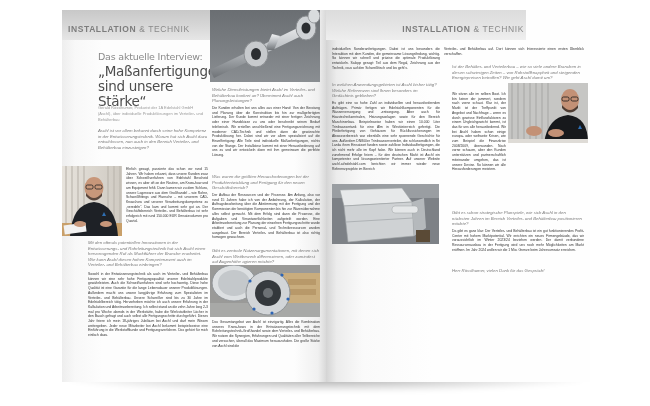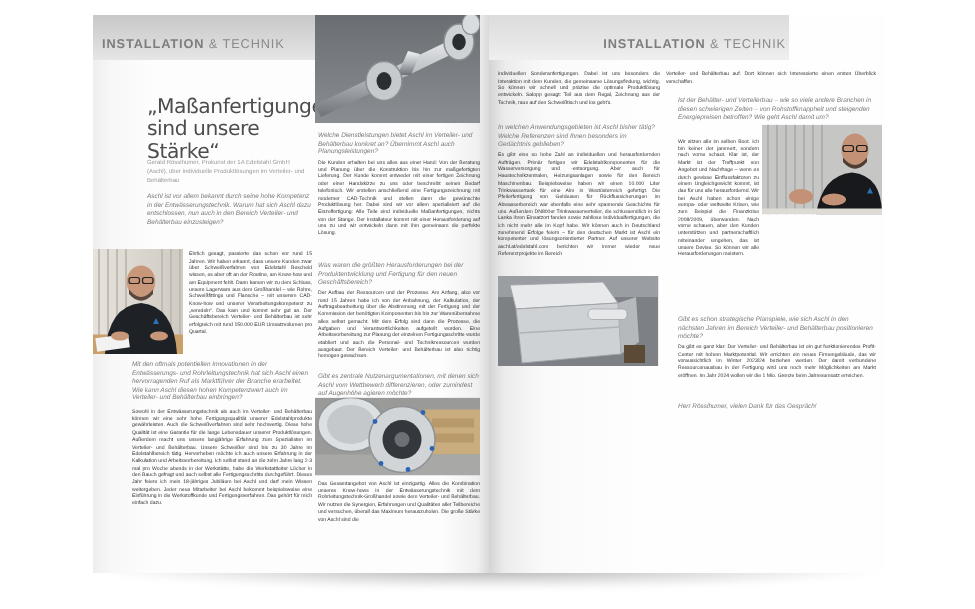--- a/index.html
+++ b/index.html
@@ -47,20 +47,21 @@
 <body>
 
 <div class="shadow-bottom"></div>
 
 <div class="spread">
 
   <div class="page left">
     <div class="header-band"></div>
     <div class="section-title"><b>INSTALLATION</b><span> &amp; TECHNIK</span></div>
 
+    <div class="kicker">Das aktuelle Interview:</div>
     <div class="headline">„Maßanfertigungen sind unsere Stärke“</div>
     <div class="byline">Gerald Rösslhumer, Prokurist der 1A Edelstahl GmbH (Aschl), über individuelle Produktlösungen im Verteiler- und Behälterbau</div>
 
     <div class="q" style="left:36px; top:118px; width:110px;">Aschl ist vor allem bekannt durch seine hohe Kompetenz in der Entwässerungstechnik. Warum hat sich Aschl dazu entschlossen, nun auch in den Bereich Verteiler- und Behälterbau einzusteigen?</div>
 
     <div class="photo photo-portrait-1">
       <svg width="60" height="70" viewBox="0 0 60 70">
         <defs>
           <linearGradient id="bgA" x1="0" x2="1" y1="0" y2="0">
             <stop offset="0" stop-color="#e7e3dc"></stop>

